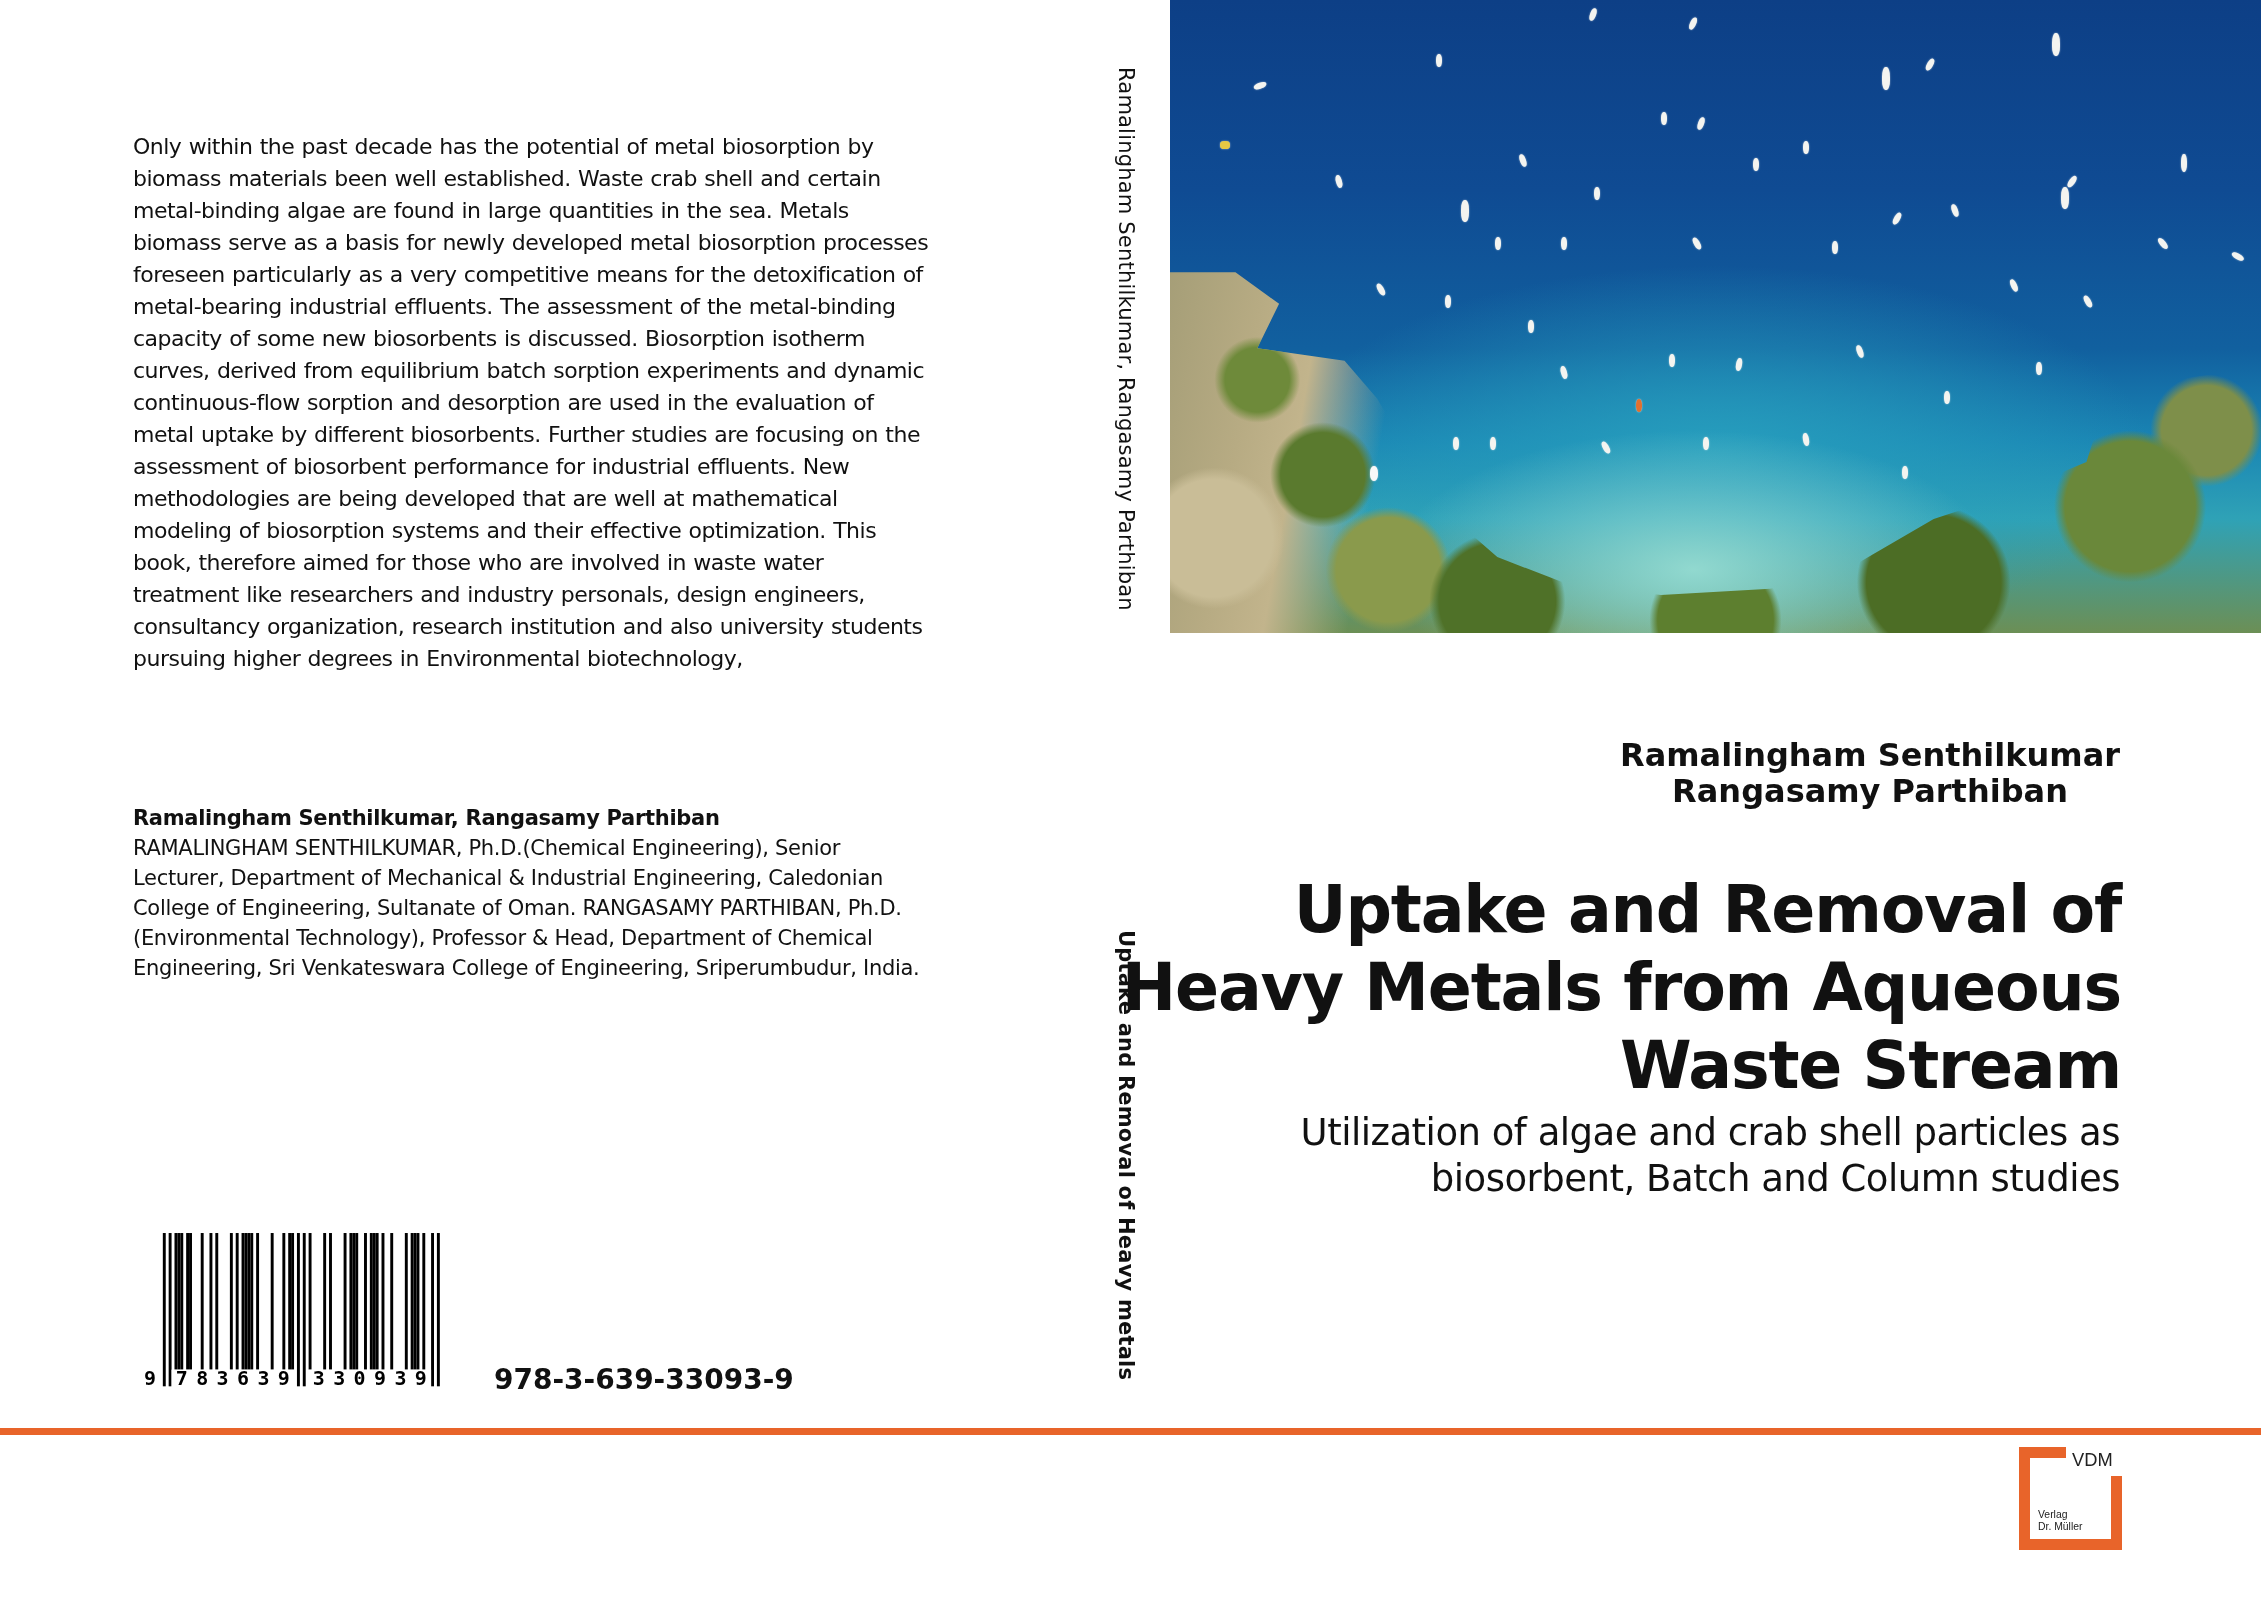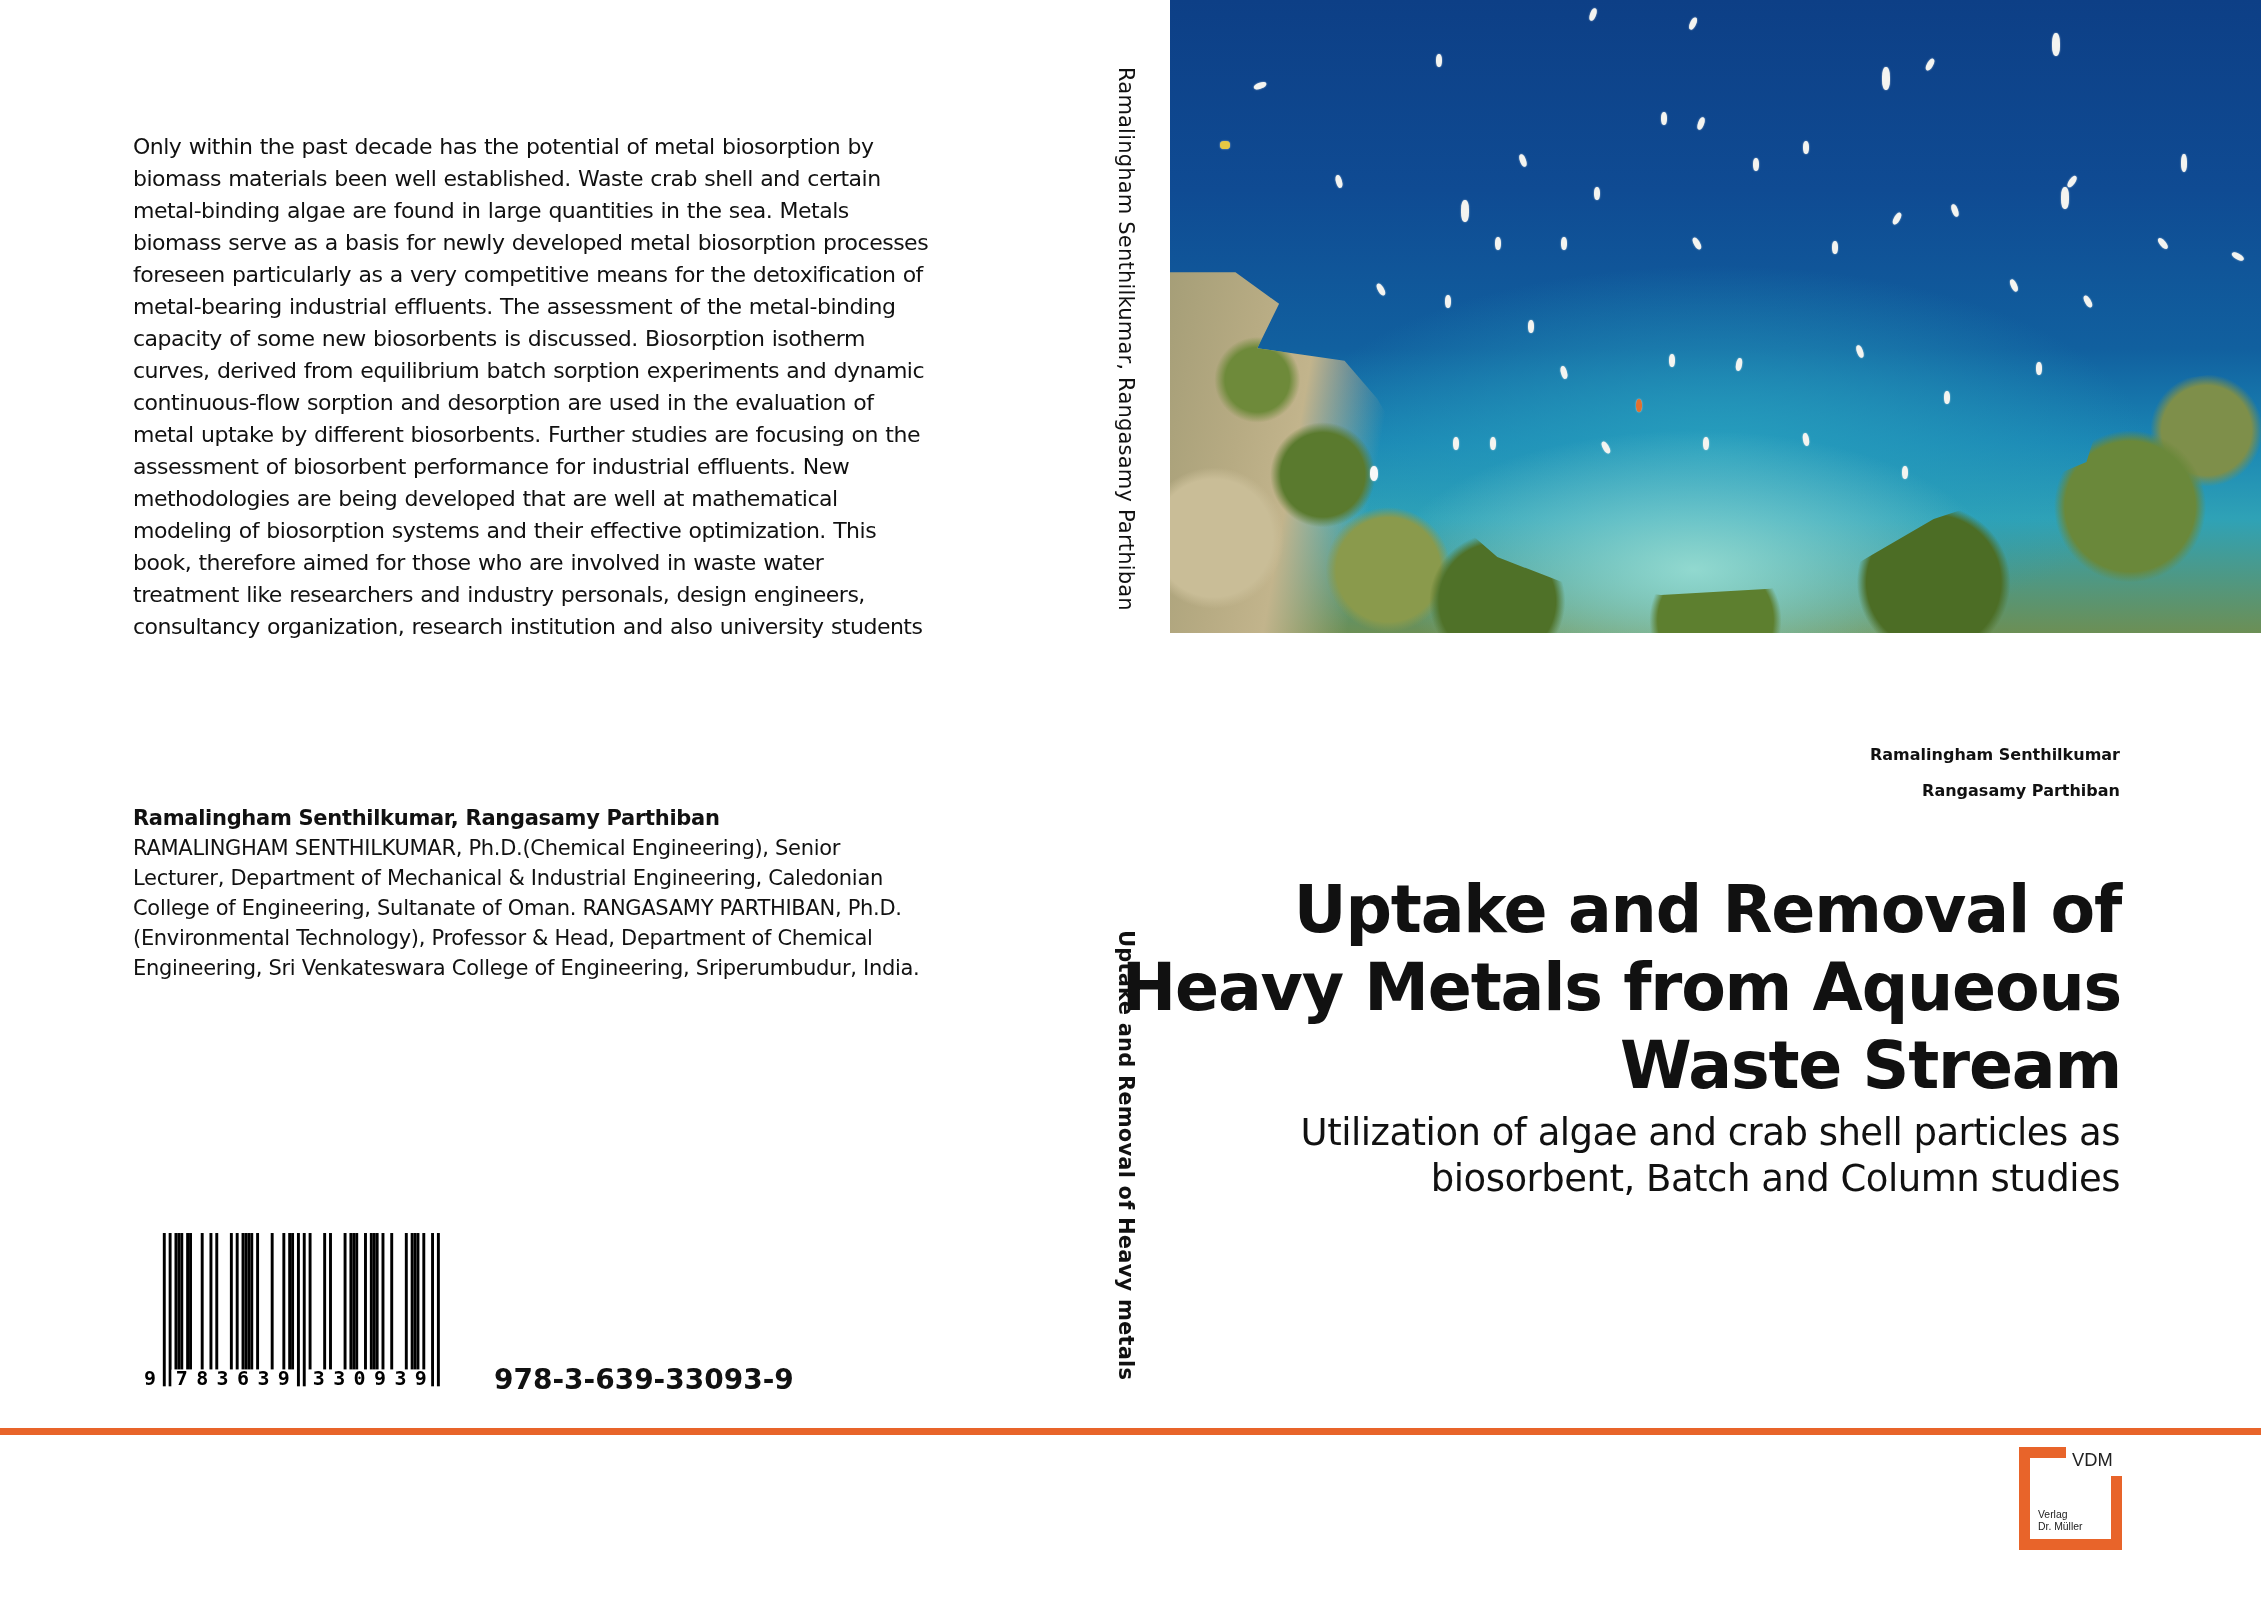--- a/index.html
+++ b/index.html
@@ -41,21 +41,21 @@
         radial-gradient(circle at 50% 98%, #5d7f2f 0 7%, transparent 8%),
         radial-gradient(circle at 70% 92%, #4c6d25 0 7%, transparent 8%),
         radial-gradient(circle at 88% 80%, #6a883a 0 6%, transparent 7%),
         radial-gradient(circle at 95% 68%, #7e8f4a 0 4%, transparent 5%),
         radial-gradient(circle at 4% 85%, #c9bd97 0 5%, transparent 6%),
         radial-gradient(circle at 20% 90%, #8a9a4c 0 5%, transparent 6%);
       clip-path: polygon(0% 43%, 6% 43%, 10% 48%, 8% 55%, 16% 57%, 19% 63%, 22% 72%, 26% 82%, 30% 88%, 36% 92%, 45% 94%, 55% 93%, 62% 90%, 70% 82%, 77% 78%, 84% 73%, 86% 62%, 92% 60%, 100% 58%, 100% 100%, 0% 100%); }
     .boat { position: absolute; width: 5.8px; height: 13.3px; background: #f4f4f0; border-radius: 45%; box-shadow: 0 0 1.7px rgba(255,255,255,0.7); }
 
     
-    #cover-authors { right: 141px; top: 737px; text-align: right; font-size: 16px; font-weight: bold; line-height: 36px; }
+    #cover-authors { right: 141px; top: 737px; text-align: center; font-size: 32px; font-weight: bold; line-height: 36px; }
     #cover-title { right: 140px; top: 871px; text-align: right; font-size: 65px; font-weight: bold; line-height: 78px; letter-spacing: -1.2px; white-space: nowrap; }
     #cover-subtitle { right: 141px; top: 1110px; text-align: right; font-size: 37px; line-height: 46px; letter-spacing: -0.5px; white-space: nowrap; }
 
     
     #orange-rule { left: 0; top: 1428px; width: 2261px; height: 6.7px; }
 
     
     #logo { left: 2019px; top: 1447px; width: 122px; height: 103px; }
     #logo .seg { position: absolute; }
     #logo-vdm { position: absolute; left: 53px; top: 1.7px; font-family: "Liberation Sans", sans-serif; font-size: 18.3px; color: #222; }
@@ -74,20 +74,21 @@
   <div>capacity of some new biosorbents is discussed. Biosorption isotherm</div>
   <div>curves, derived from equilibrium batch sorption experiments and dynamic</div>
   <div>continuous-flow sorption and desorption are used in the evaluation of</div>
   <div>metal uptake by different biosorbents. Further studies are focusing on the</div>
   <div>assessment of biosorbent performance for industrial effluents. New</div>
   <div>methodologies are being developed that are well at mathematical</div>
   <div>modeling of biosorption systems and their effective optimization. This</div>
   <div>book, therefore aimed for those who are involved in waste water</div>
   <div>treatment like researchers and industry personals, design engineers,</div>
   <div>consultancy organization, research institution and also university students</div>
+  <div style="text-align:left">pursuing higher degrees in Environmental biotechnology,</div>
 </div>
 
 <div id="bio-wrap" class="abs">
   <div id="bio-heading">Ramalingham Senthilkumar, Rangasamy Parthiban</div>
   <div>RAMALINGHAM SENTHILKUMAR, Ph.D.(Chemical Engineering), Senior</div>
   <div>Lecturer, Department of Mechanical &amp; Industrial Engineering, Caledonian</div>
   <div>College of Engineering, Sultanate of Oman. RANGASAMY PARTHIBAN, Ph.D.</div>
   <div>(Environmental Technology), Professor &amp; Head, Department of Chemical</div>
   <div>Engineering, Sri Venkateswara College of Engineering, Sriperumbudur, India.</div>
 </div>

